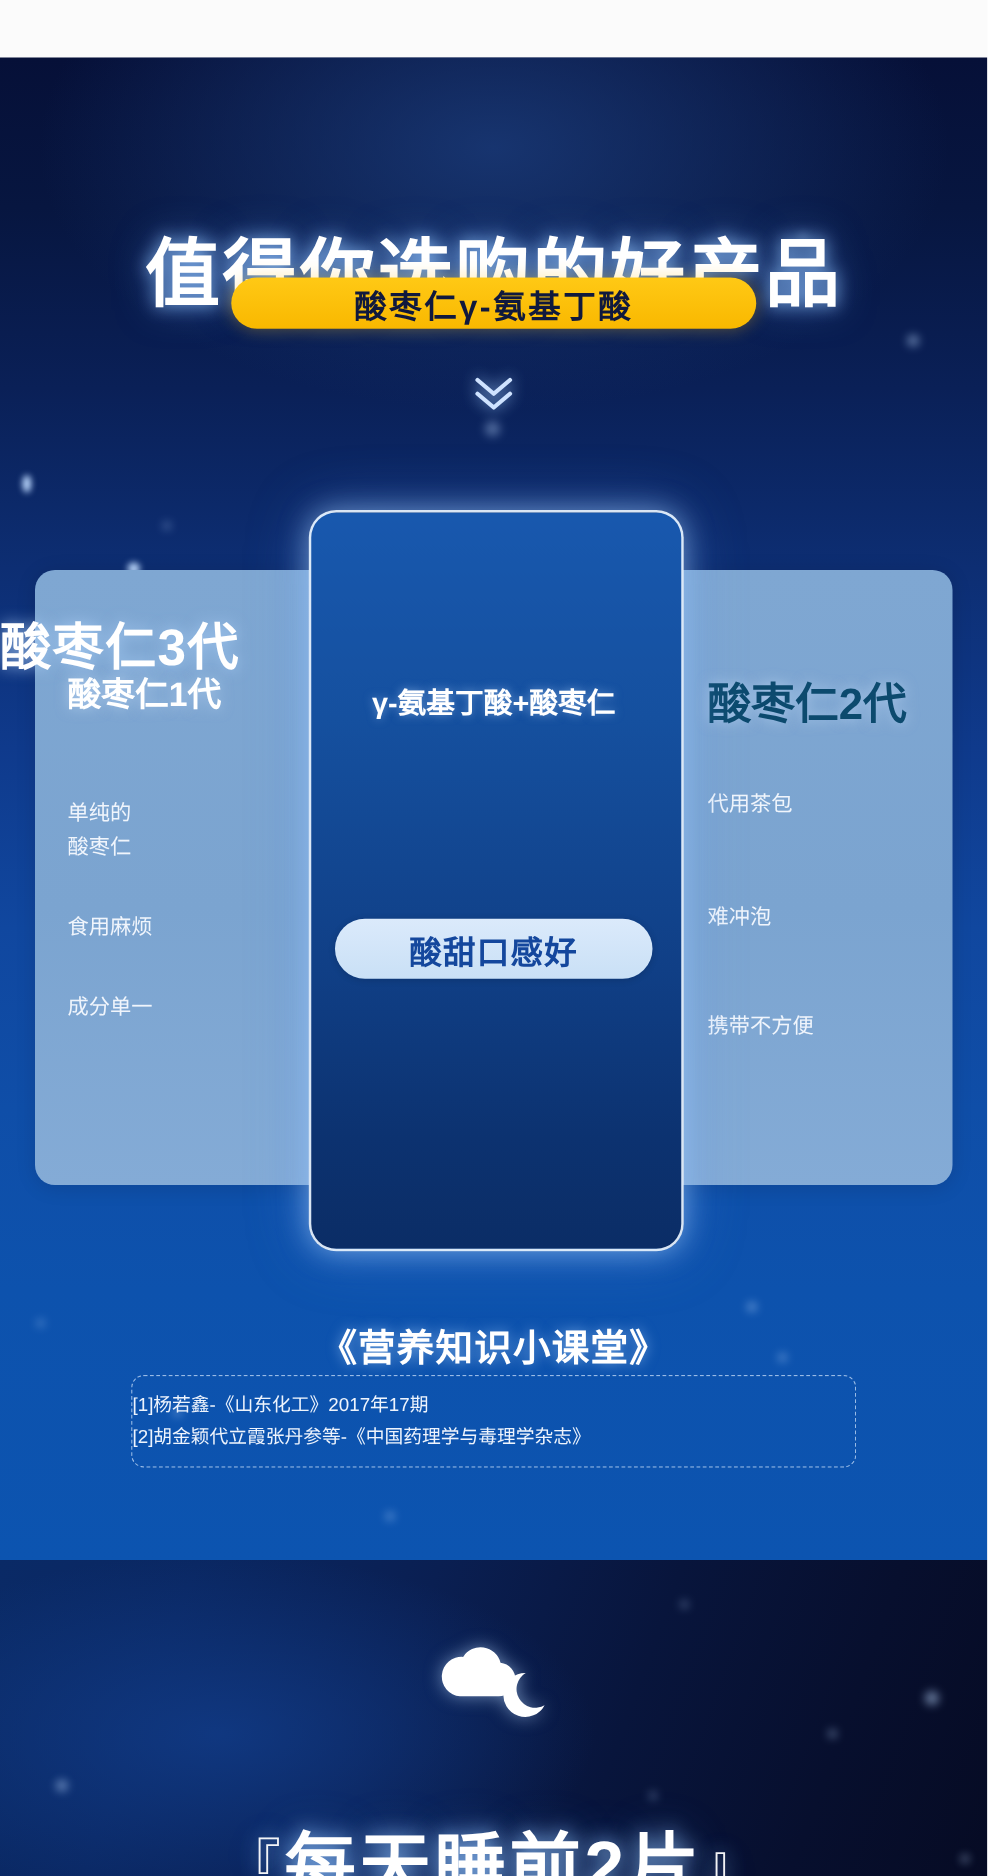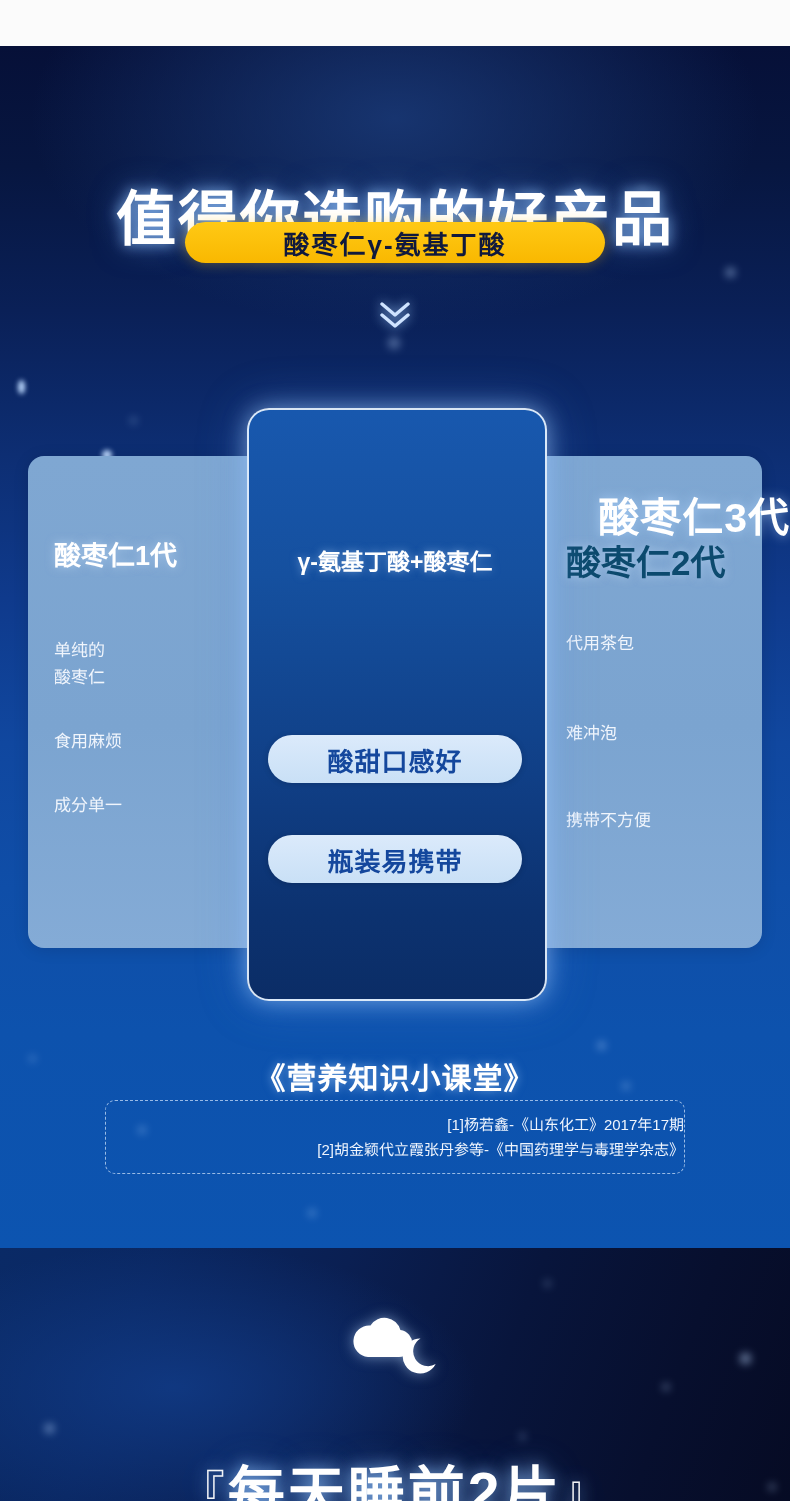--- a/index.html
+++ b/index.html
@@ -69,21 +69,21 @@
 
   
   .card-center{
     position:absolute;left:247px;top:408px;width:296px;height:589px;
     border-radius:22px;
     background:linear-gradient(180deg,#1858ae 0%,#15509f 28%,#103f86 62%,#0c3270 85%,#0b2d66 100%);
     border:2px solid rgba(236,245,255,.92);
     box-shadow:0 0 22px rgba(170,210,255,.55),0 0 48px rgba(90,150,235,.35);
   }
   .center-title{
-    position:absolute;left:0;top:484px;width:790px;text-align:right;
+    position:absolute;left:0;top:484px;width:790px;text-align:left;
     font-size:41px;font-weight:700;color:#ffffff;letter-spacing:1px;
     text-shadow:0 0 12px rgba(180,215,255,.7);
   }
   .center-sub{
     position:absolute;left:0;top:543px;width:790px;text-align:center;
     font-size:23px;font-weight:700;color:#ffffff;
     text-shadow:0 0 8px rgba(180,215,255,.5);
   }
   .pill{
     position:absolute;left:268px;width:254px;height:48px;
@@ -99,21 +99,21 @@
 
   
   .ref-title{
     position:absolute;left:0;top:1054px;width:790px;text-align:center;
     font-size:30px;font-weight:700;color:#ffffff;letter-spacing:1px;
     text-shadow:0 0 10px rgba(170,210,255,.6);
   }
   .ref-box{
     position:absolute;left:105px;top:1100px;width:578px;height:72px;
     border:1px dashed rgba(200,222,248,.75);border-radius:10px;
-    display:flex;flex-direction:column;align-items:flex-end;justify-content:center;
+    display:flex;flex-direction:column;align-items:flex-start;justify-content:center;
   }
   .ref-line{font-size:15px;color:#eef4fd;line-height:25px;white-space:nowrap;}
 
   
   .bottom-section{
     position:absolute;left:0;top:1248px;width:790px;height:253px;
     background:
       radial-gradient(ellipse 420px 200px at 22% 55%, rgba(18,62,140,.75) 0%, rgba(8,22,64,0) 72%),
       linear-gradient(110deg,#0a2a66 0%,#0a2762 18%,#0a1f52 40%,#08153c 62%,#070f2e 82%,#060b24 100%);
     overflow:hidden;
@@ -179,21 +179,20 @@
     <li style="margin-bottom:63px;"><span>代用茶包</span></li>
     <li style="margin-bottom:60px;"><span>难冲泡</span></li>
     <li style="margin-bottom:0;"><span>携带不方便</span></li>
   </ul>
 
   <div class="card-center"></div>
   <div class="center-title">酸枣仁3代</div>
   <div class="center-sub">γ-氨基丁酸+酸枣仁</div>
 
   <div class="pill pill-2">酸甜口感好</div>
-  <div class="pill pill-3">瓶装易携带</div>
 
   <div class="ref-title">《营养知识小课堂》</div>
   <div class="ref-box">
     <div class="ref-line">[1]杨若鑫-《山东化工》2017年17期</div>
     <div class="ref-line">[2]胡金颖代立霞张丹参等-《中国药理学与毒理学杂志》</div>
   </div>
 
   <div class="bottom-section">
     <div class="dot soft" style="left:545px;top:33px;width:5px;height:5px;"></div>
     <div class="dot soft" style="left:740px;top:105px;width:11px;height:11px;"></div>

